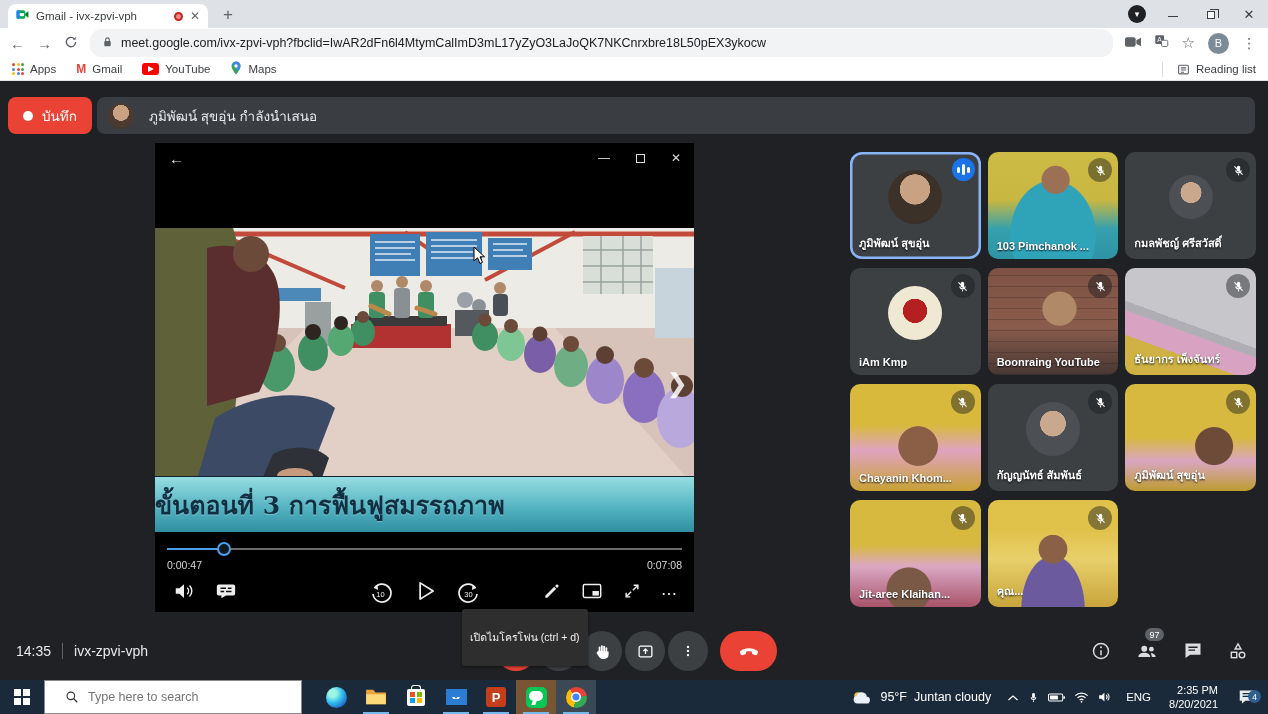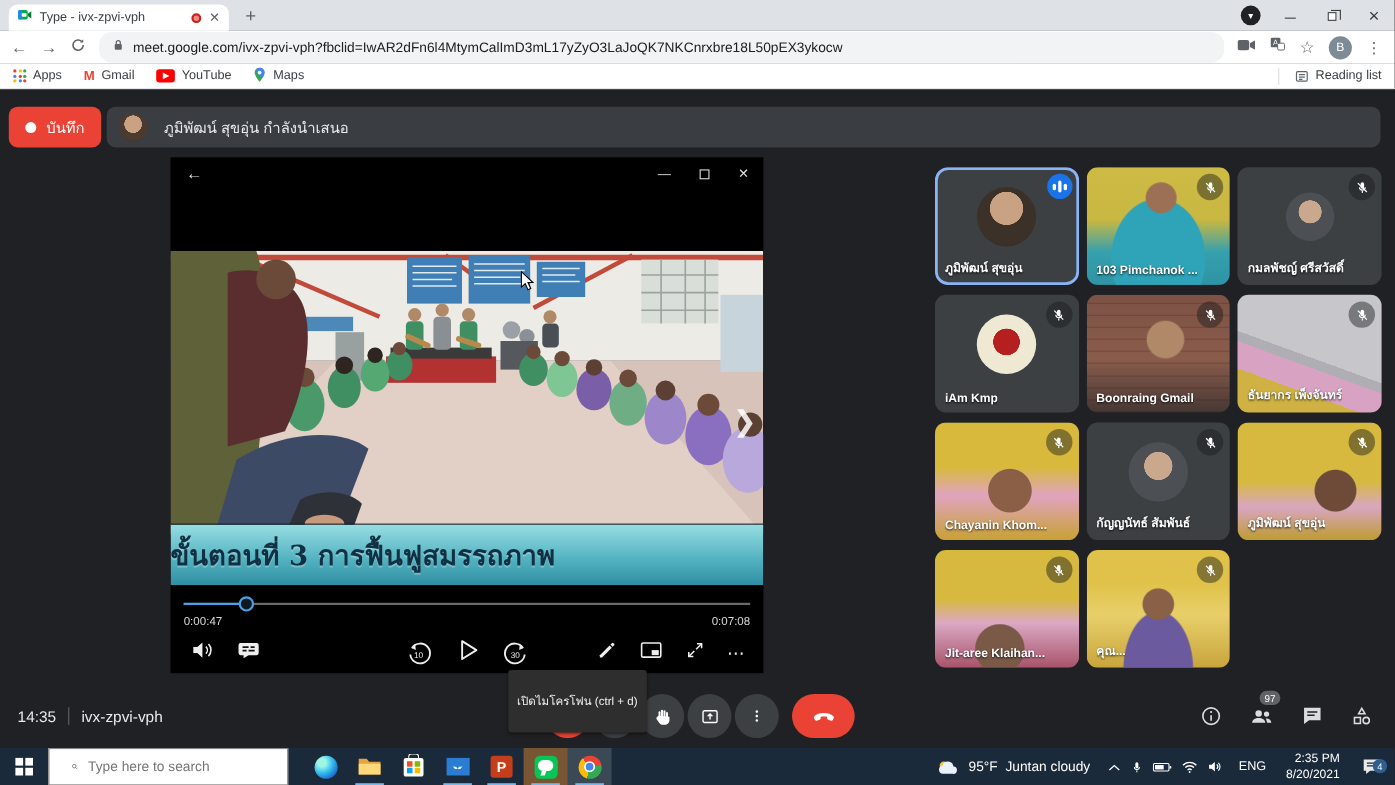--- a/index.html
+++ b/index.html
@@ -110,21 +110,21 @@
   .endcall{width:57px;height:40px;border-radius:20px;background:#ea4335;display:flex;align-items:center;justify-content:center;margin-left:9px}
   .mright{position:absolute;right:20px;top:10px;display:flex;align-items:center;gap:25px}
   .peoplewrap{position:relative}
   .count51{position:absolute;top:-12px;left:9px;background:#5f6368;color:#fff;font-size:9px;border-radius:8px;padding:1.5px 4.5px}
 
   
   .taskbar{position:absolute;left:0;right:0;bottom:0;height:34px;background:#1b2a3a;display:flex;align-items:stretch;color:#fff}
   .startbtn{width:44px;display:flex;align-items:center;justify-content:center}
   .winlogo{display:grid;grid-template-columns:7px 7px;grid-gap:1.5px}
   .winlogo i{width:7px;height:7px;background:#fff}
-  .searchbox{width:218px;background:#fff;border:1px solid #8a8a8a;display:flex;align-items:center;gap:9px;padding:0 20px}
+  .searchbox{width:258px;background:#fff;border:1px solid #8a8a8a;display:flex;align-items:center;gap:9px;padding:0 20px}
   .searchbox input{border:none;outline:none;font-size:12.5px;color:#333;width:180px;font-family:"Liberation Sans",sans-serif;background:transparent}
   .tapps{display:flex;margin-left:14px}
   .tcell{width:40px;display:flex;align-items:center;justify-content:center;position:relative}
   .tcell.open:after{content:"";position:absolute;bottom:0;left:7px;right:7px;height:2px;background:#76b9ed}
   .tcell.hl-line{background:rgba(196,120,45,.55)}
   .tcell.hl-chrome{background:rgba(255,255,255,.14)}
   .tray{margin-left:auto;display:flex;align-items:center;gap:10px;padding-right:6px}
   .wx{display:flex;align-items:center;gap:7px;font-size:12.5px;margin-right:6px}
   .trayic{display:flex;align-items:center;gap:9px}
   .eng{font-size:11.5px;margin:0 4px}
@@ -155,21 +155,21 @@
   <div class="tabstrip">
     <div class="tab">
       <span>
         <svg width="13" height="13" viewBox="0 0 24 24">
             <rect x="1" y="4" width="16" height="16" rx="3" fill="#00ac47"></rect>
             <rect x="1" y="4" width="6" height="16" rx="2" fill="#2684fc"></rect>
             <path d="M17 10l6-4v12l-6-4z" fill="#00832d"></path>
             <rect x="7" y="9" width="8" height="6" rx="1.5" fill="#fff"></rect>
           </svg>
       </span>
-      <span class="tab-title">Type - ivx-zpvi-vph</span>
+      <span class="tab-title">Gmail - ivx-zpvi-vph</span>
       <span class="rec-dot"></span>
       <span class="tab-close">✕</span>
     </div>
     <div class="newtab">+</div>
     <div class="winctls">
       <span class="mediabtn">▾</span>
       <span class="winbtn">
           <span class="winglyph g-min"></span>
         </span>
       <span class="winbtn">
@@ -491,21 +491,21 @@
         <span class="micoff">
             <svg width="13" height="13" viewBox="0 0 24 24">
               <g fill="#fff">
                 <rect x="9" y="3" width="6" height="11" rx="3"></rect>
                 <path d="M6.2 11.5a5.8 5.8 0 0 0 11.6 0h-1.9a3.9 3.9 0 0 1-7.8 0z"></path>
                 <rect x="11" y="17.5" width="2" height="3.5"></rect>
               </g>
               <line x1="4.5" y1="4.5" x2="19.5" y2="19.5" stroke="#fff" stroke-width="2"></line>
             </svg>
           </span>
-        <span class="tname">Boonraing Gmail</span>
+        <span class="tname">Boonraing YouTube</span>
       </div>
       <div class="tile p7bg">
         <span class="micoff">
             <svg width="13" height="13" viewBox="0 0 24 24">
               <g fill="#fff">
                 <rect x="9" y="3" width="6" height="11" rx="3"></rect>
                 <path d="M6.2 11.5a5.8 5.8 0 0 0 11.6 0h-1.9a3.9 3.9 0 0 1-7.8 0z"></path>
                 <rect x="11" y="17.5" width="2" height="3.5"></rect>
               </g>
               <line x1="4.5" y1="4.5" x2="19.5" y2="19.5" stroke="#fff" stroke-width="2"></line>

